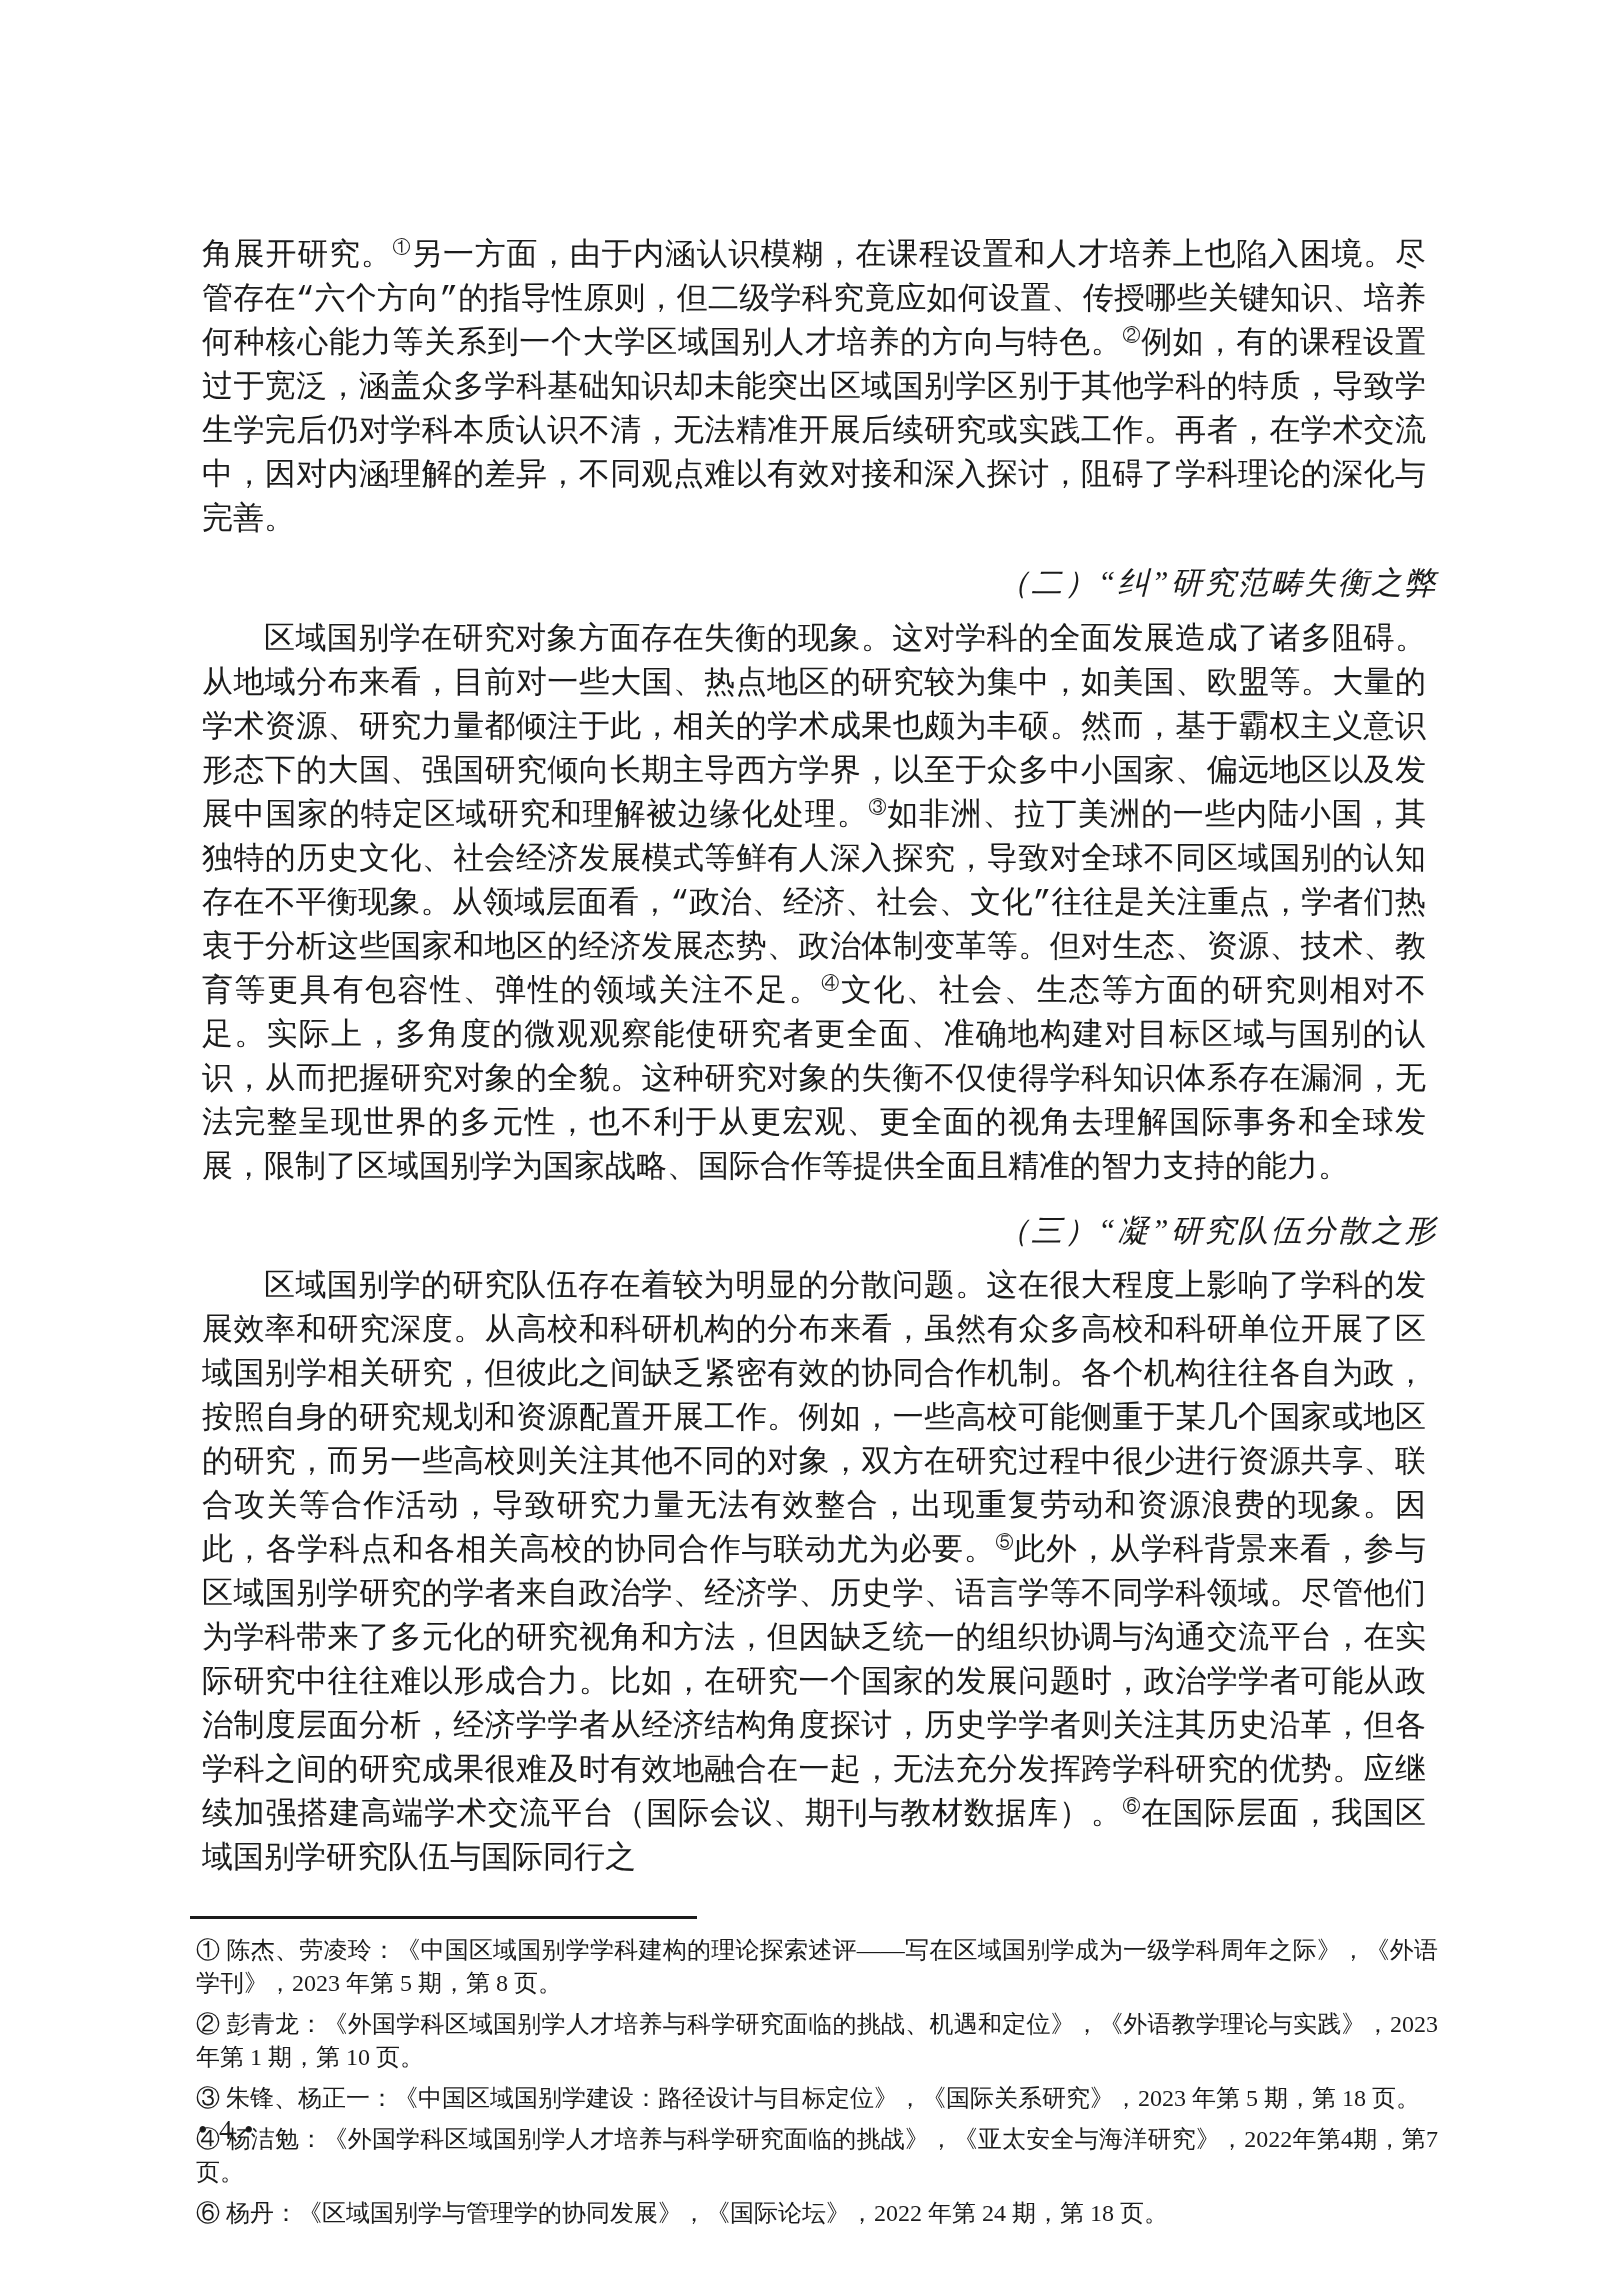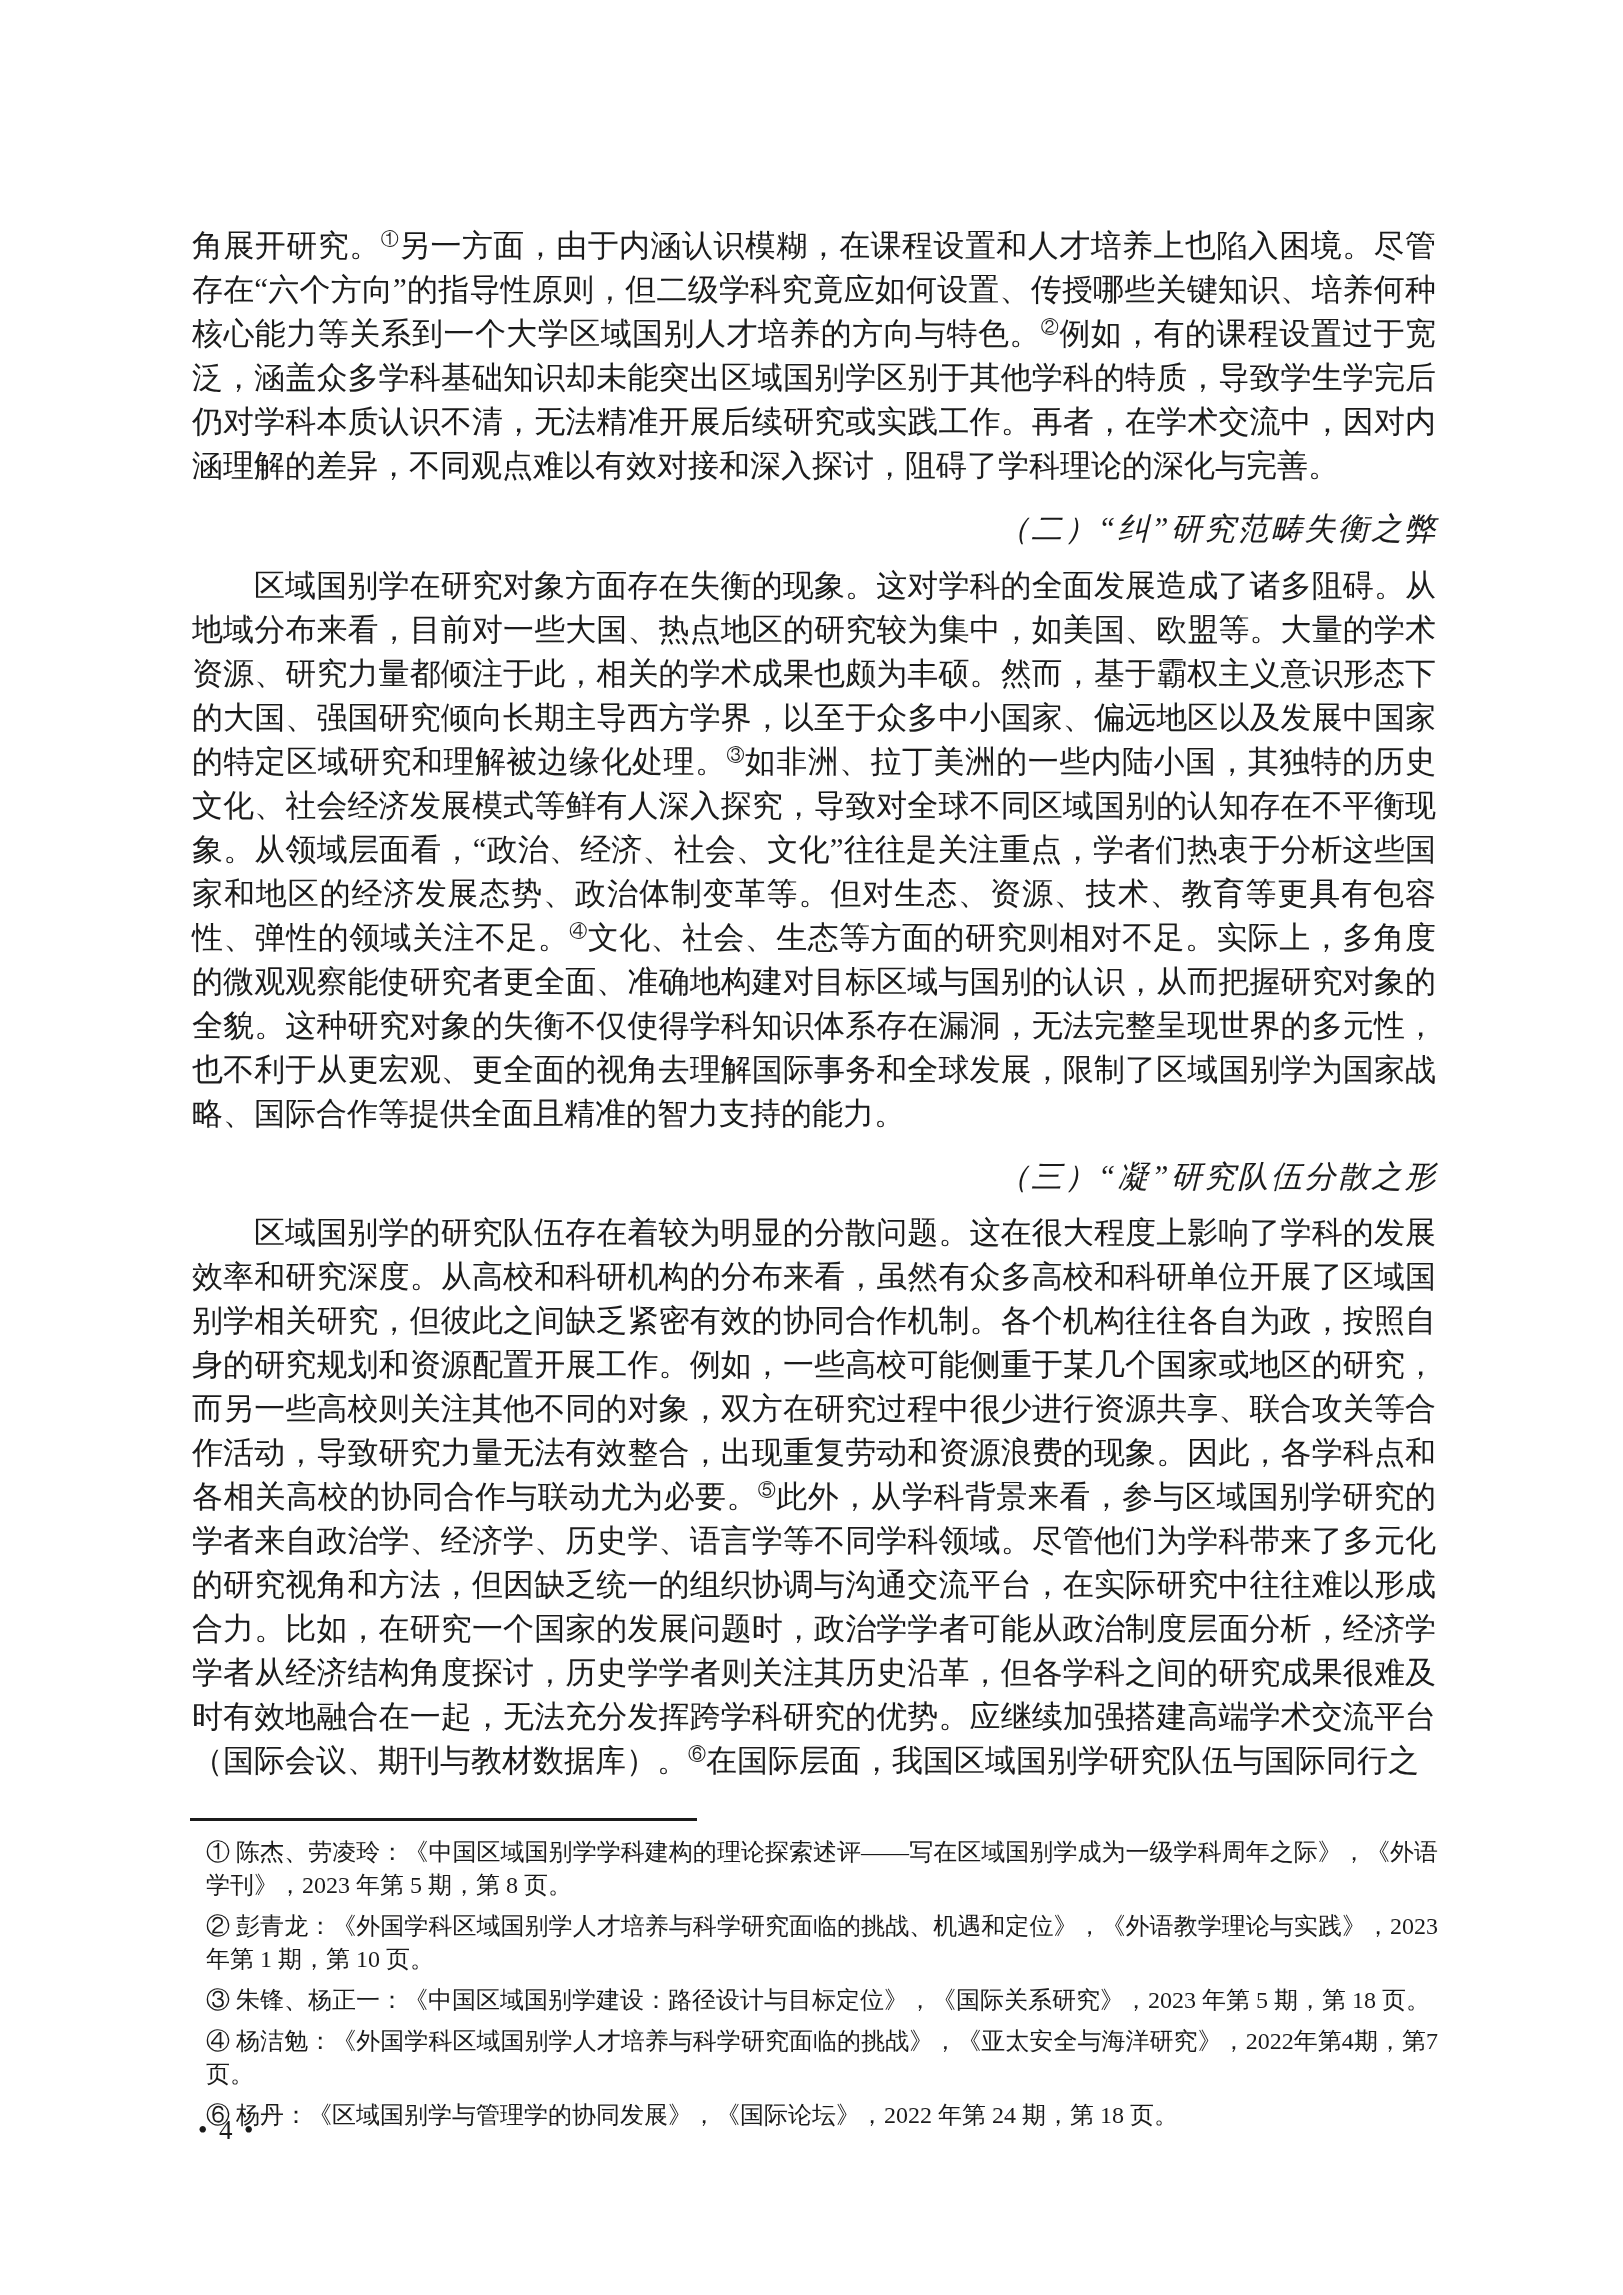--- a/index.html
+++ b/index.html
@@ -10,25 +10,26 @@
     color:#1b1b1b;
     font-family:"Liberation Serif","DejaVu Serif",serif;
     overflow:hidden;
   }
   .content {
     position:absolute;
     left:190px; top:222px;
     width:1248px;
   }
   p.body {
-    margin:2px;
+    margin:12px;
     font-size:31px;
     line-height:44px;
     text-align:justify;
     text-justify:inter-ideograph;
+    font-family:Liberation Mono, monospace;
   }
   p.body.indent { text-indent:2em; }
   h3.sec {
     margin:19px 0 12.7px 0;
     font-size:31px;
     line-height:44px;
     font-weight:normal;
     font-style:italic;
     letter-spacing:2.4px;
     text-indent:44px;
@@ -46,21 +47,21 @@
     height:0;
     border-top:3.2px solid #1b1b1b;
   }
   .footnotes {
     margin-top:14.3px;
     font-size:24px;
     line-height:33px;
     text-align:justify;
     text-justify:inter-ideograph;
   }
-  .footnotes p { margin:0 0 8px 16px; }
+  .footnotes p { margin:0 0 8px 6px; }
   .page-number {
     position:absolute;
     left:198px; top:2115px;
     font-size:27px;
     letter-spacing:2.4px;
     color:#1b1b1b;
   }
 </style>
 </head>
 <body>

